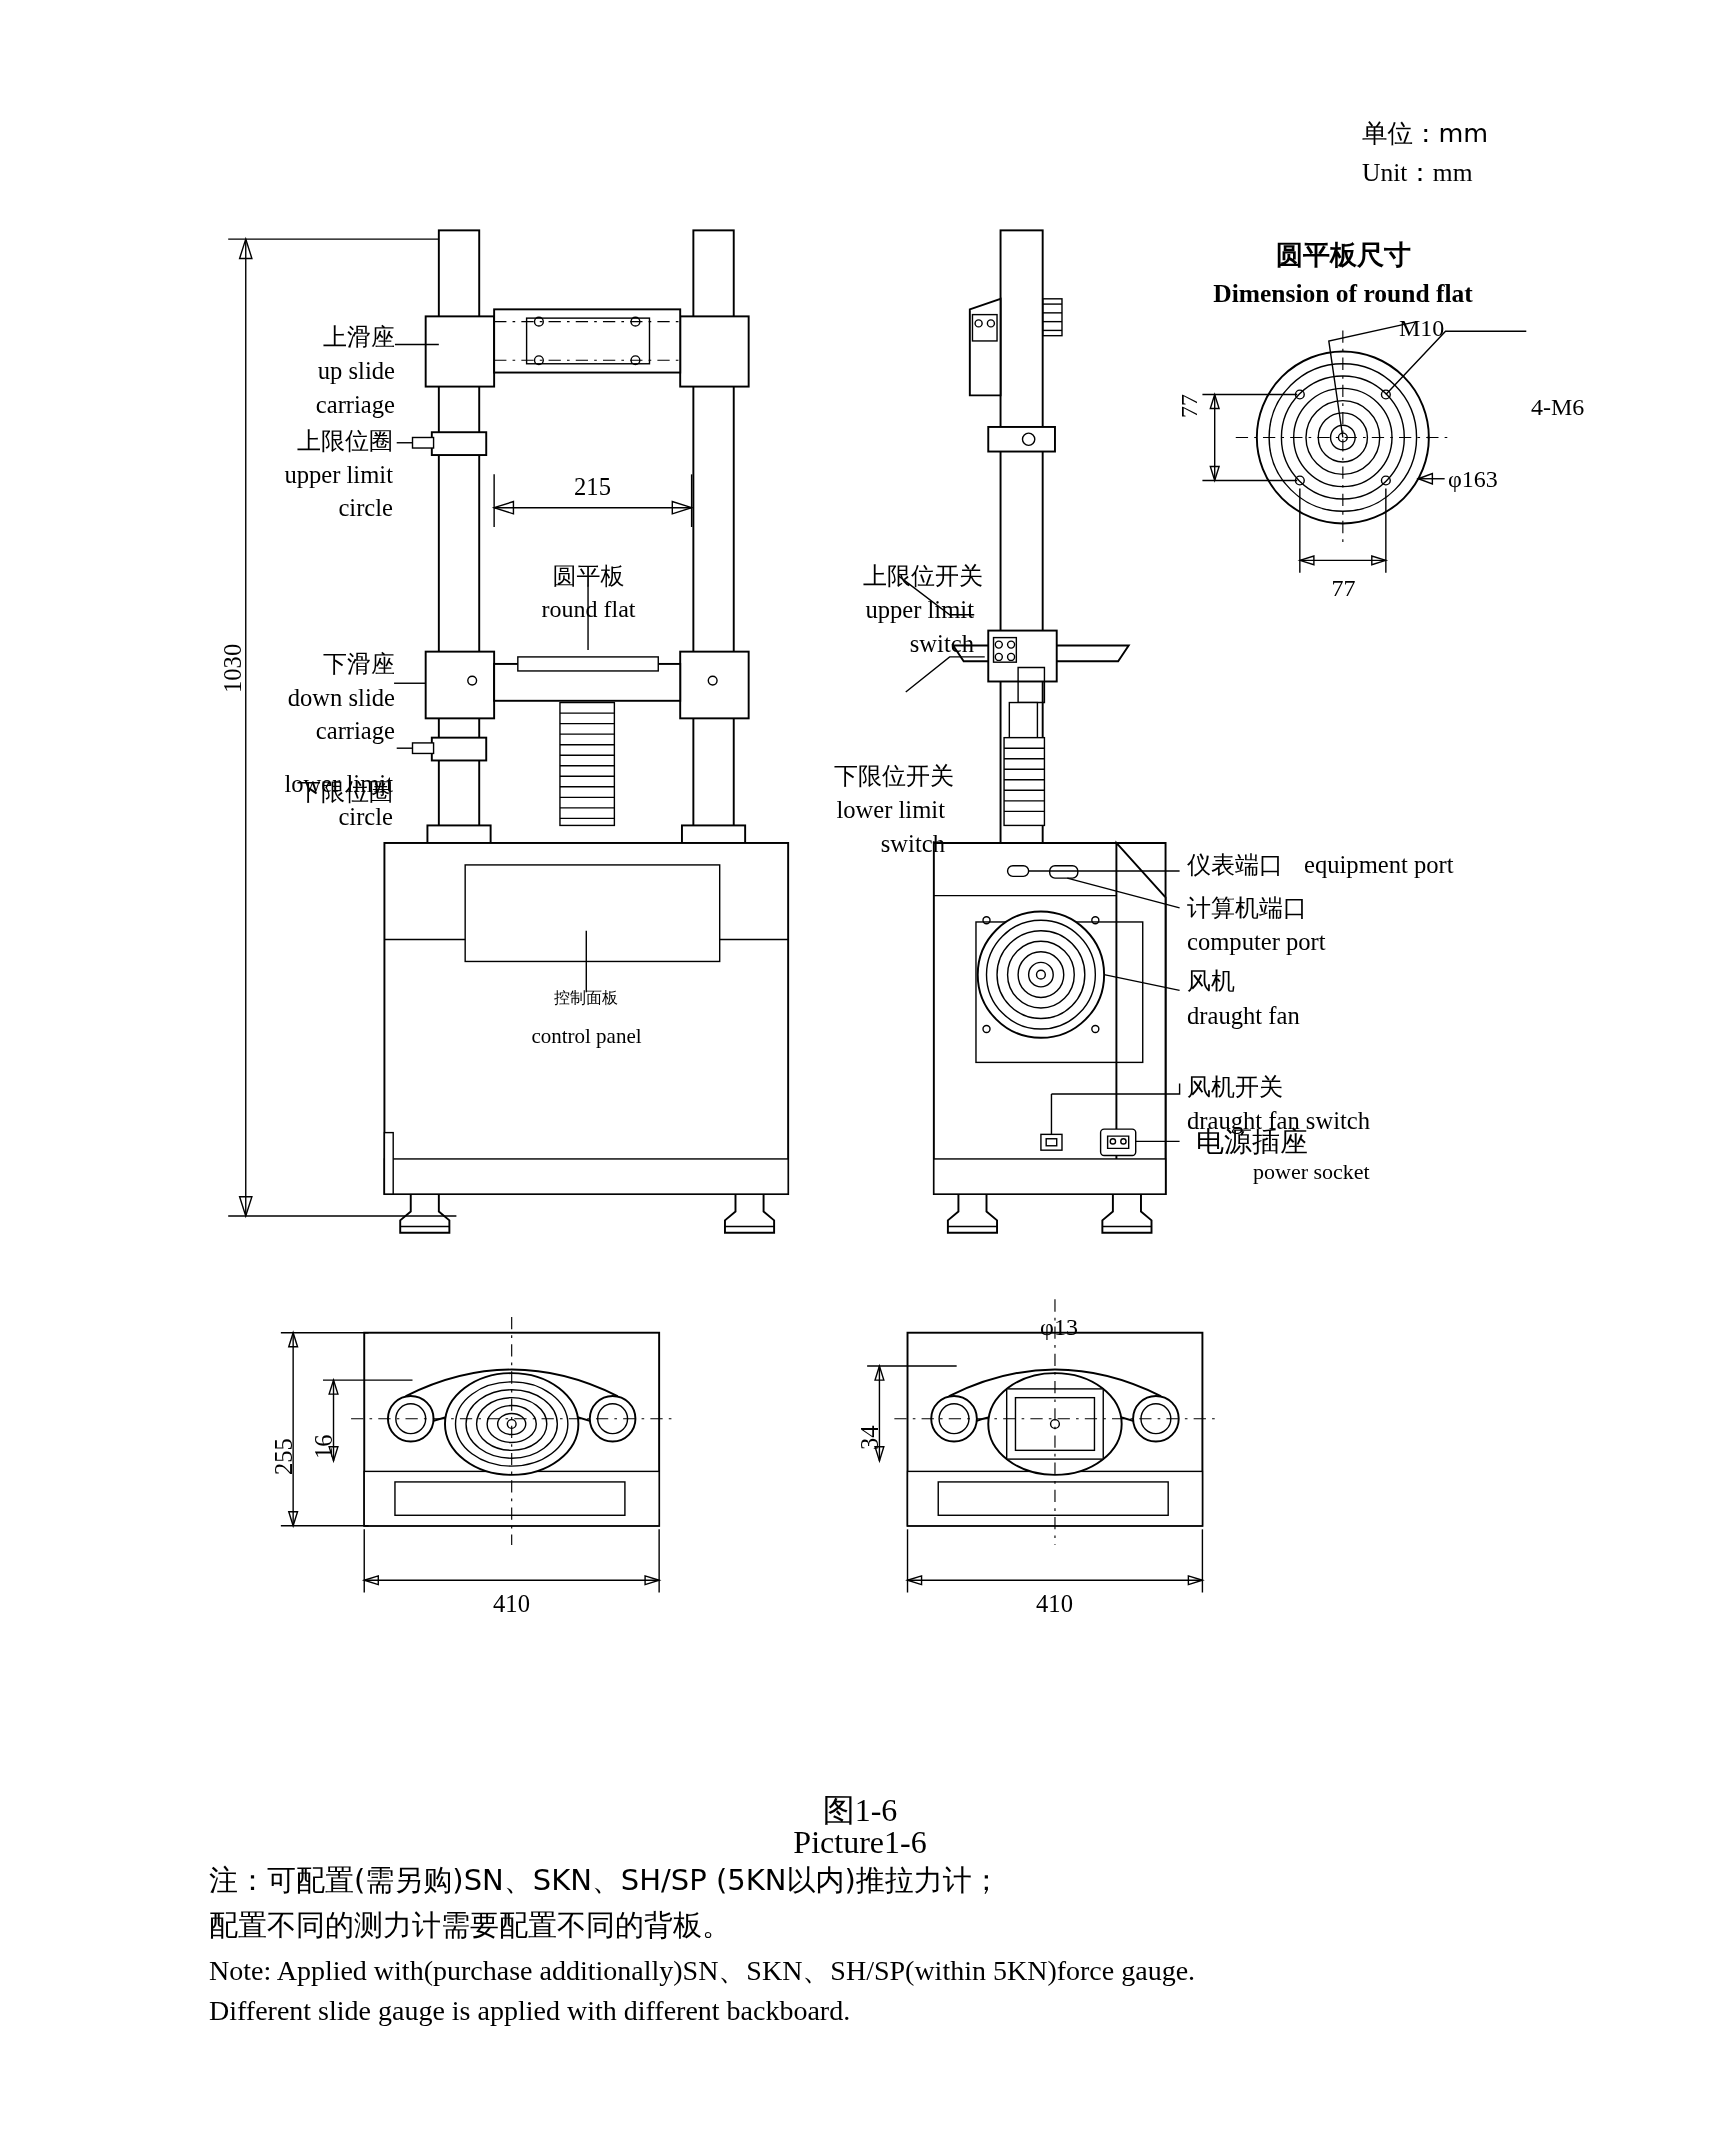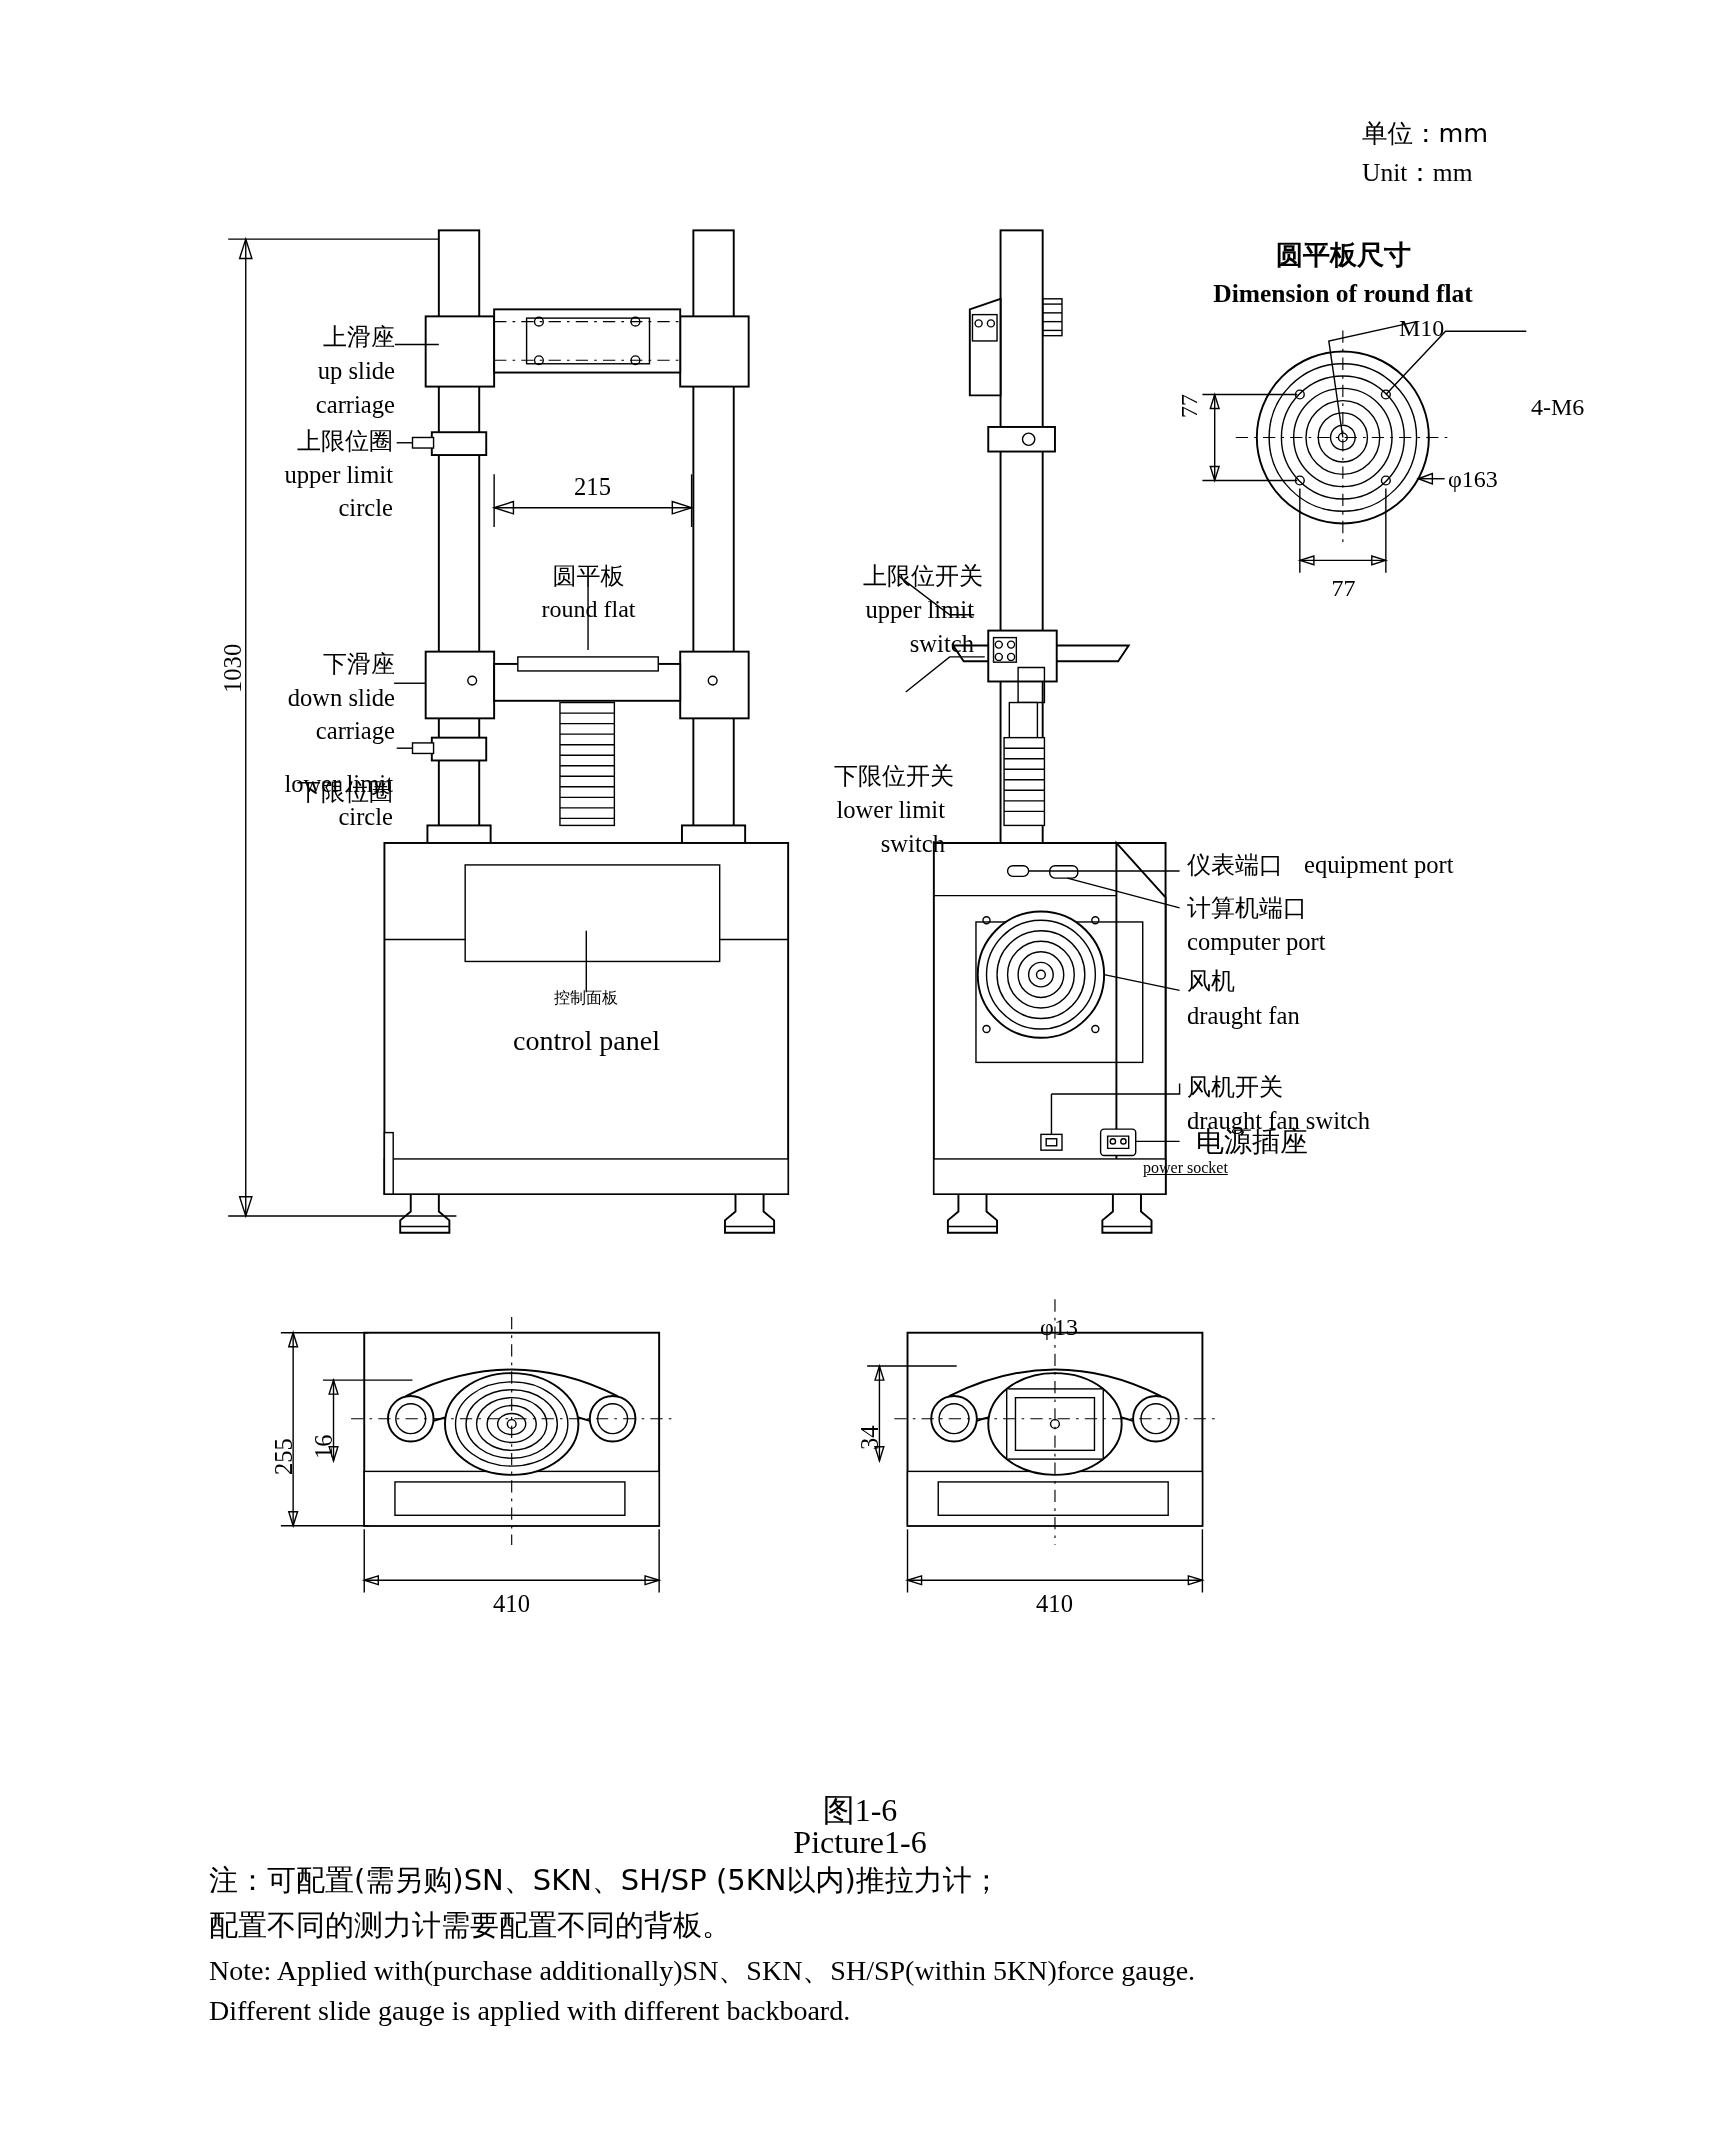--- a/index.html
+++ b/index.html
@@ -319,21 +319,21 @@
 <div class="lbl rt" style="left:246px;top:683px;width:149px;font-size:24.6px;">down slide</div>
 <div class="lbl rt" style="left:246px;top:716px;width:149px;font-size:24.6px;">carriage</div>
 
 <div class="lbl cn rt" style="left:260px;top:736px;width:133px;font-size:24px;margin-top:42px;">下限位圈</div>
 <div class="lbl rt" style="left:253px;top:769px;width:140px;font-size:24.6px;">lower limit</div>
 <div class="lbl rt" style="left:253px;top:802px;width:140px;font-size:24.6px;">circle</div>
 
 <div class="lbl" style="left:218px;top:693px;font-size:24.6px;transform:rotate(-90deg);transform-origin:left top;">1030</div>
 
 <div class="lbl cn ctr" style="left:507px;top:989px;width:158px;font-size:16px;">控制面板</div>
-<div class="lbl ctr" style="left:490px;top:1024px;width:193px;font-size:28px;">control panel</div>
+<div class="lbl ctr" style="left:490px;top:1024px;width:193px;font-size:21px;">control panel</div>
 
 <div class="lbl cn rt" style="left:816px;top:562px;width:167px;font-size:24px;">上限位开关</div>
 <div class="lbl rt" style="left:816px;top:595px;width:158px;font-size:24.6px;">upper limit</div>
 <div class="lbl rt" style="left:816px;top:629px;width:158px;font-size:24.6px;">switch</div>
 
 <div class="lbl cn rt" style="left:787px;top:762px;width:167px;font-size:24px;">下限位开关</div>
 <div class="lbl rt" style="left:787px;top:795px;width:158px;font-size:24.6px;">lower limit</div>
 <div class="lbl rt" style="left:787px;top:829px;width:158px;font-size:24.6px;">switch</div>
 
 <div class="lbl cn" style="left:1187px;top:851px;font-size:24px;">仪表端口</div>
@@ -342,21 +342,21 @@
 <div class="lbl cn" style="left:1187px;top:894px;font-size:24px;">计算机端口</div>
 <div class="lbl" style="left:1187px;top:927px;font-size:24.6px;">computer port</div>
 
 <div class="lbl cn" style="left:1187px;top:967px;font-size:24px;">风机</div>
 <div class="lbl" style="left:1187px;top:1001px;font-size:24.6px;">draught fan</div>
 
 <div class="lbl cn" style="left:1187px;top:1073px;font-size:24px;">风机开关</div>
 <div class="lbl" style="left:1187px;top:1106px;font-size:24.6px;">draught fan switch</div>
 
 <div class="lbl cn" style="left:1196px;top:1125px;font-size:28px;">电源插座</div>
-<div class="lbl" style="left:1143px;top:1159px;font-size:16px;text-decoration:underline;">power socket</div>
+<div class="lbl" style="left:1253px;top:1159px;font-size:22px;">power socket</div>
 
 <div class="lbl" style="left:269px;top:1475px;font-size:24.6px;transform:rotate(-90deg);transform-origin:left top;">255</div>
 <div class="lbl" style="left:309px;top:1459px;font-size:24.6px;transform:rotate(-90deg);transform-origin:left top;">16</div>
 <div class="lbl ctr" style="left:481px;top:1589px;width:61px;font-size:24.6px;">410</div>
 
 <div class="lbl ctr" style="left:1024px;top:1313px;width:70px;font-size:24px;">φ13</div>
 <div class="lbl" style="left:855px;top:1450px;font-size:24.6px;transform:rotate(-90deg);transform-origin:left top;">34</div>
 <div class="lbl ctr" style="left:1024px;top:1589px;width:61px;font-size:24.6px;">410</div>
 
 <div class="lbl ctr" style="left:737px;top:1792px;width:246px;font-size:32px;">图1-6</div>

